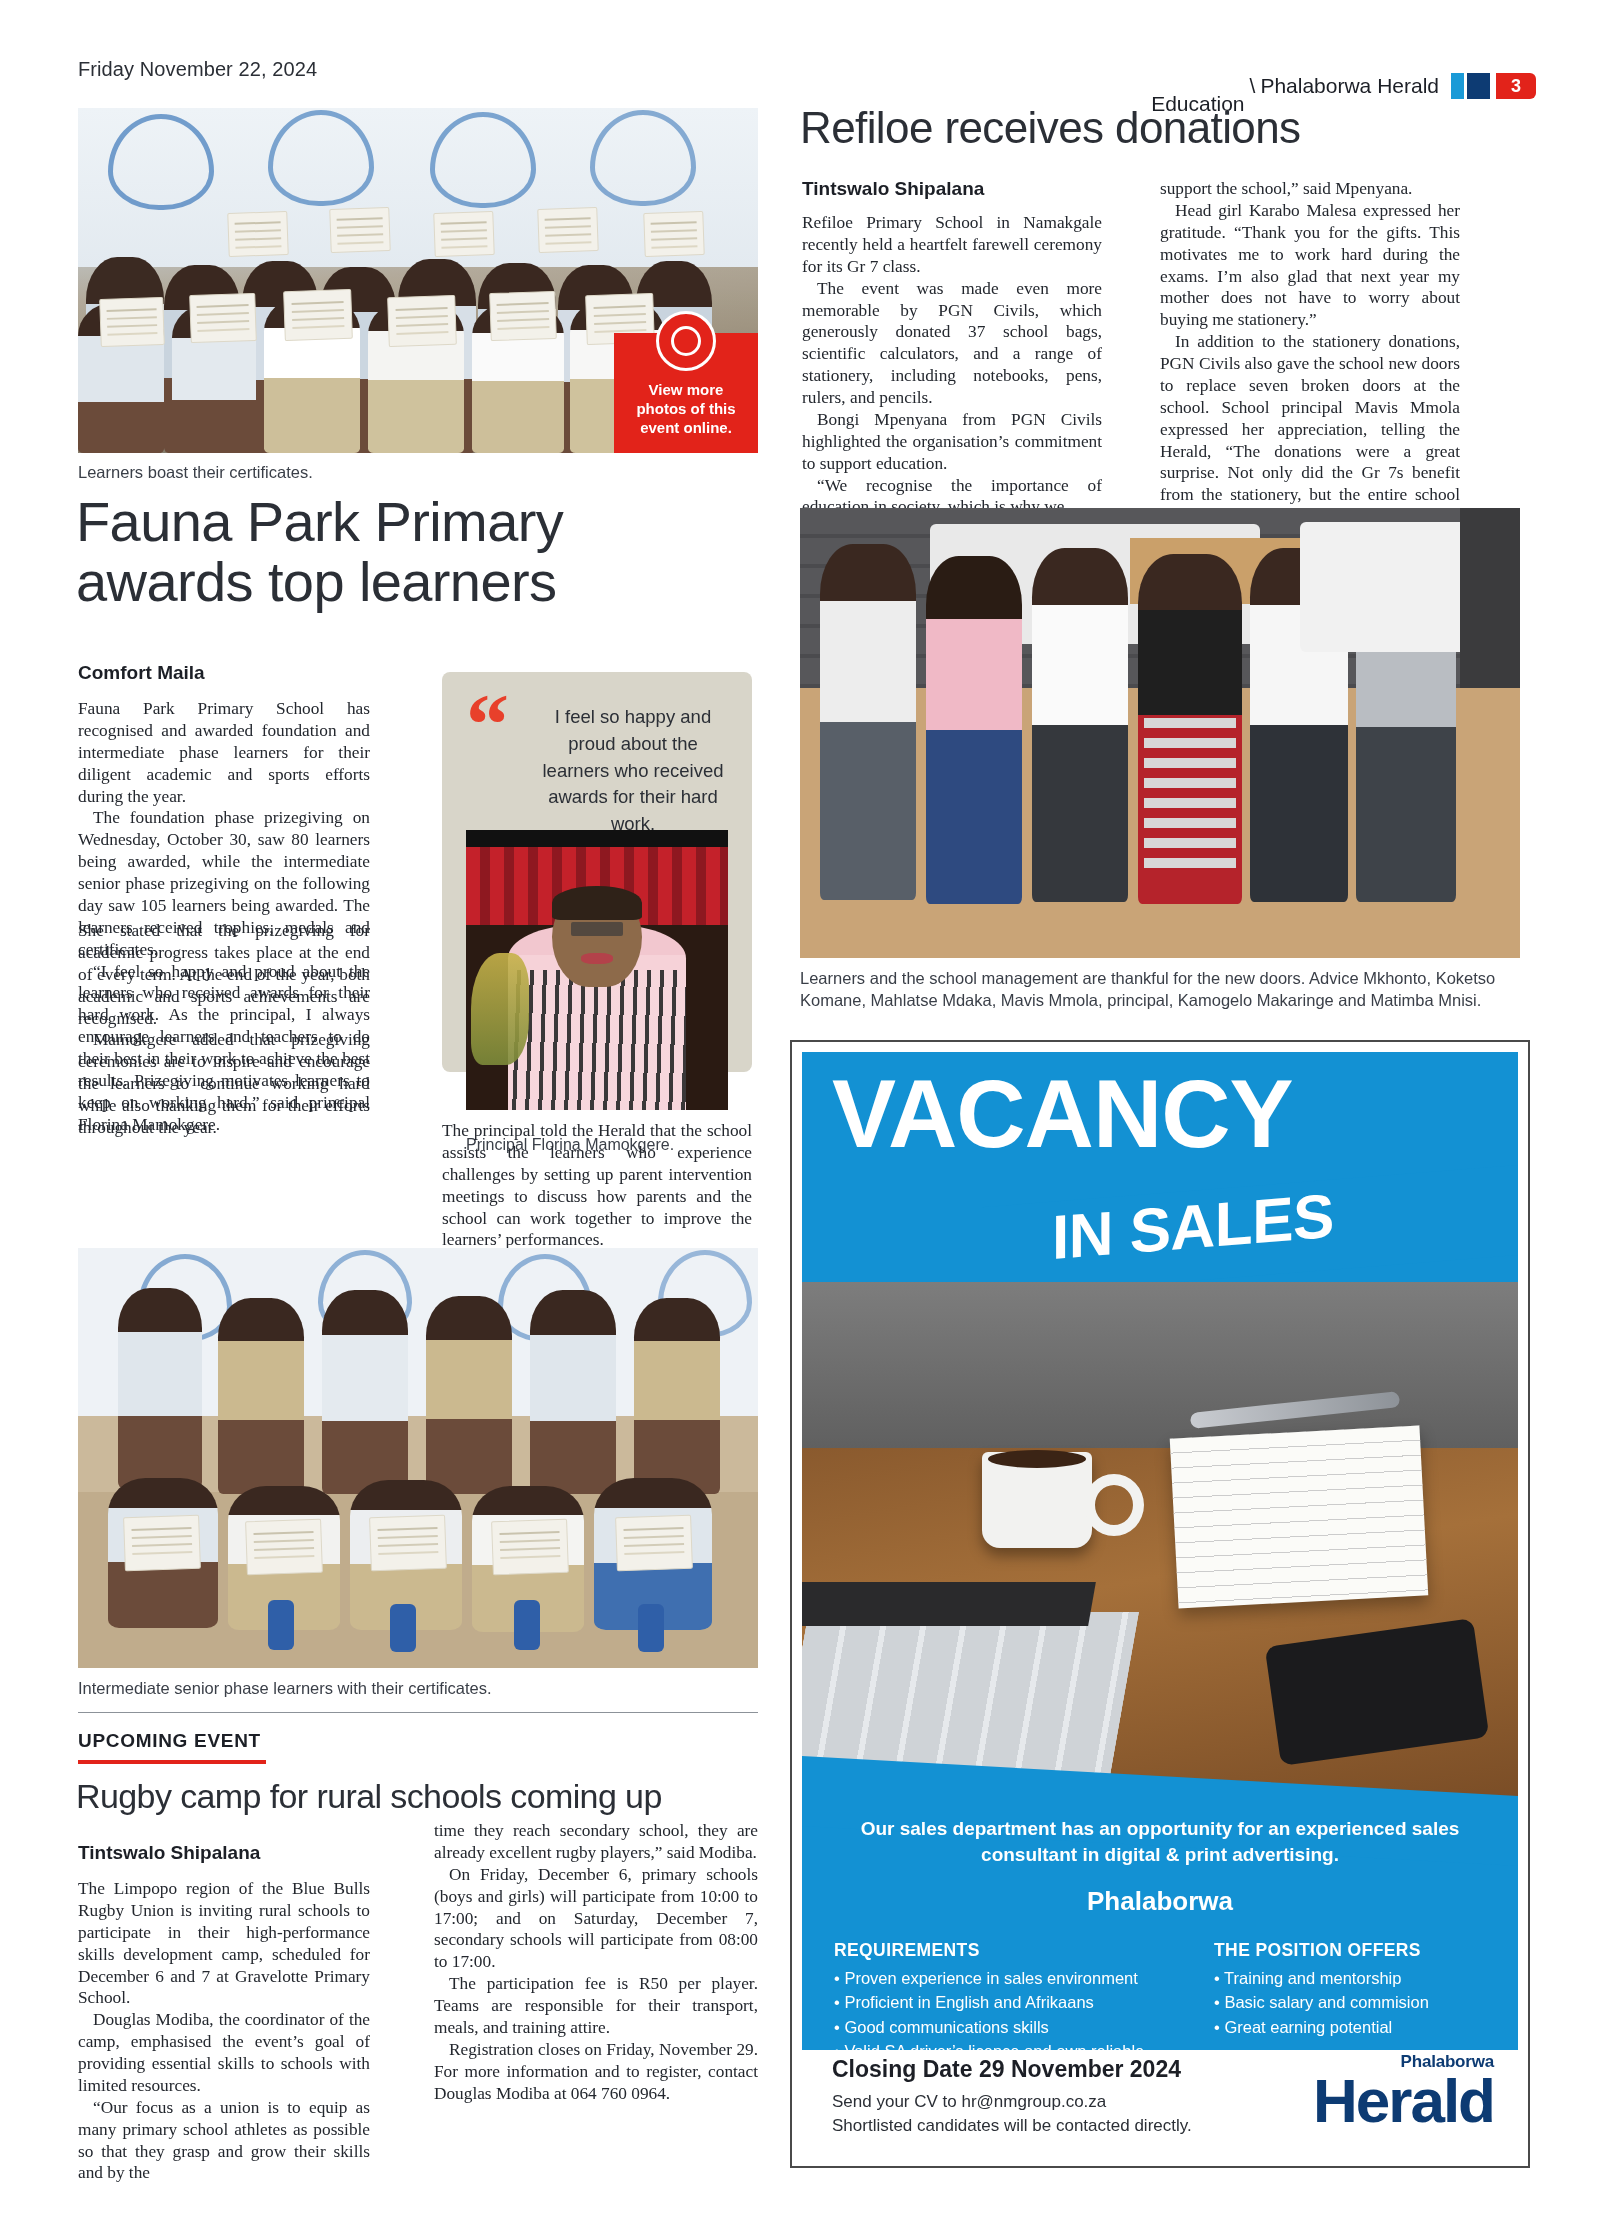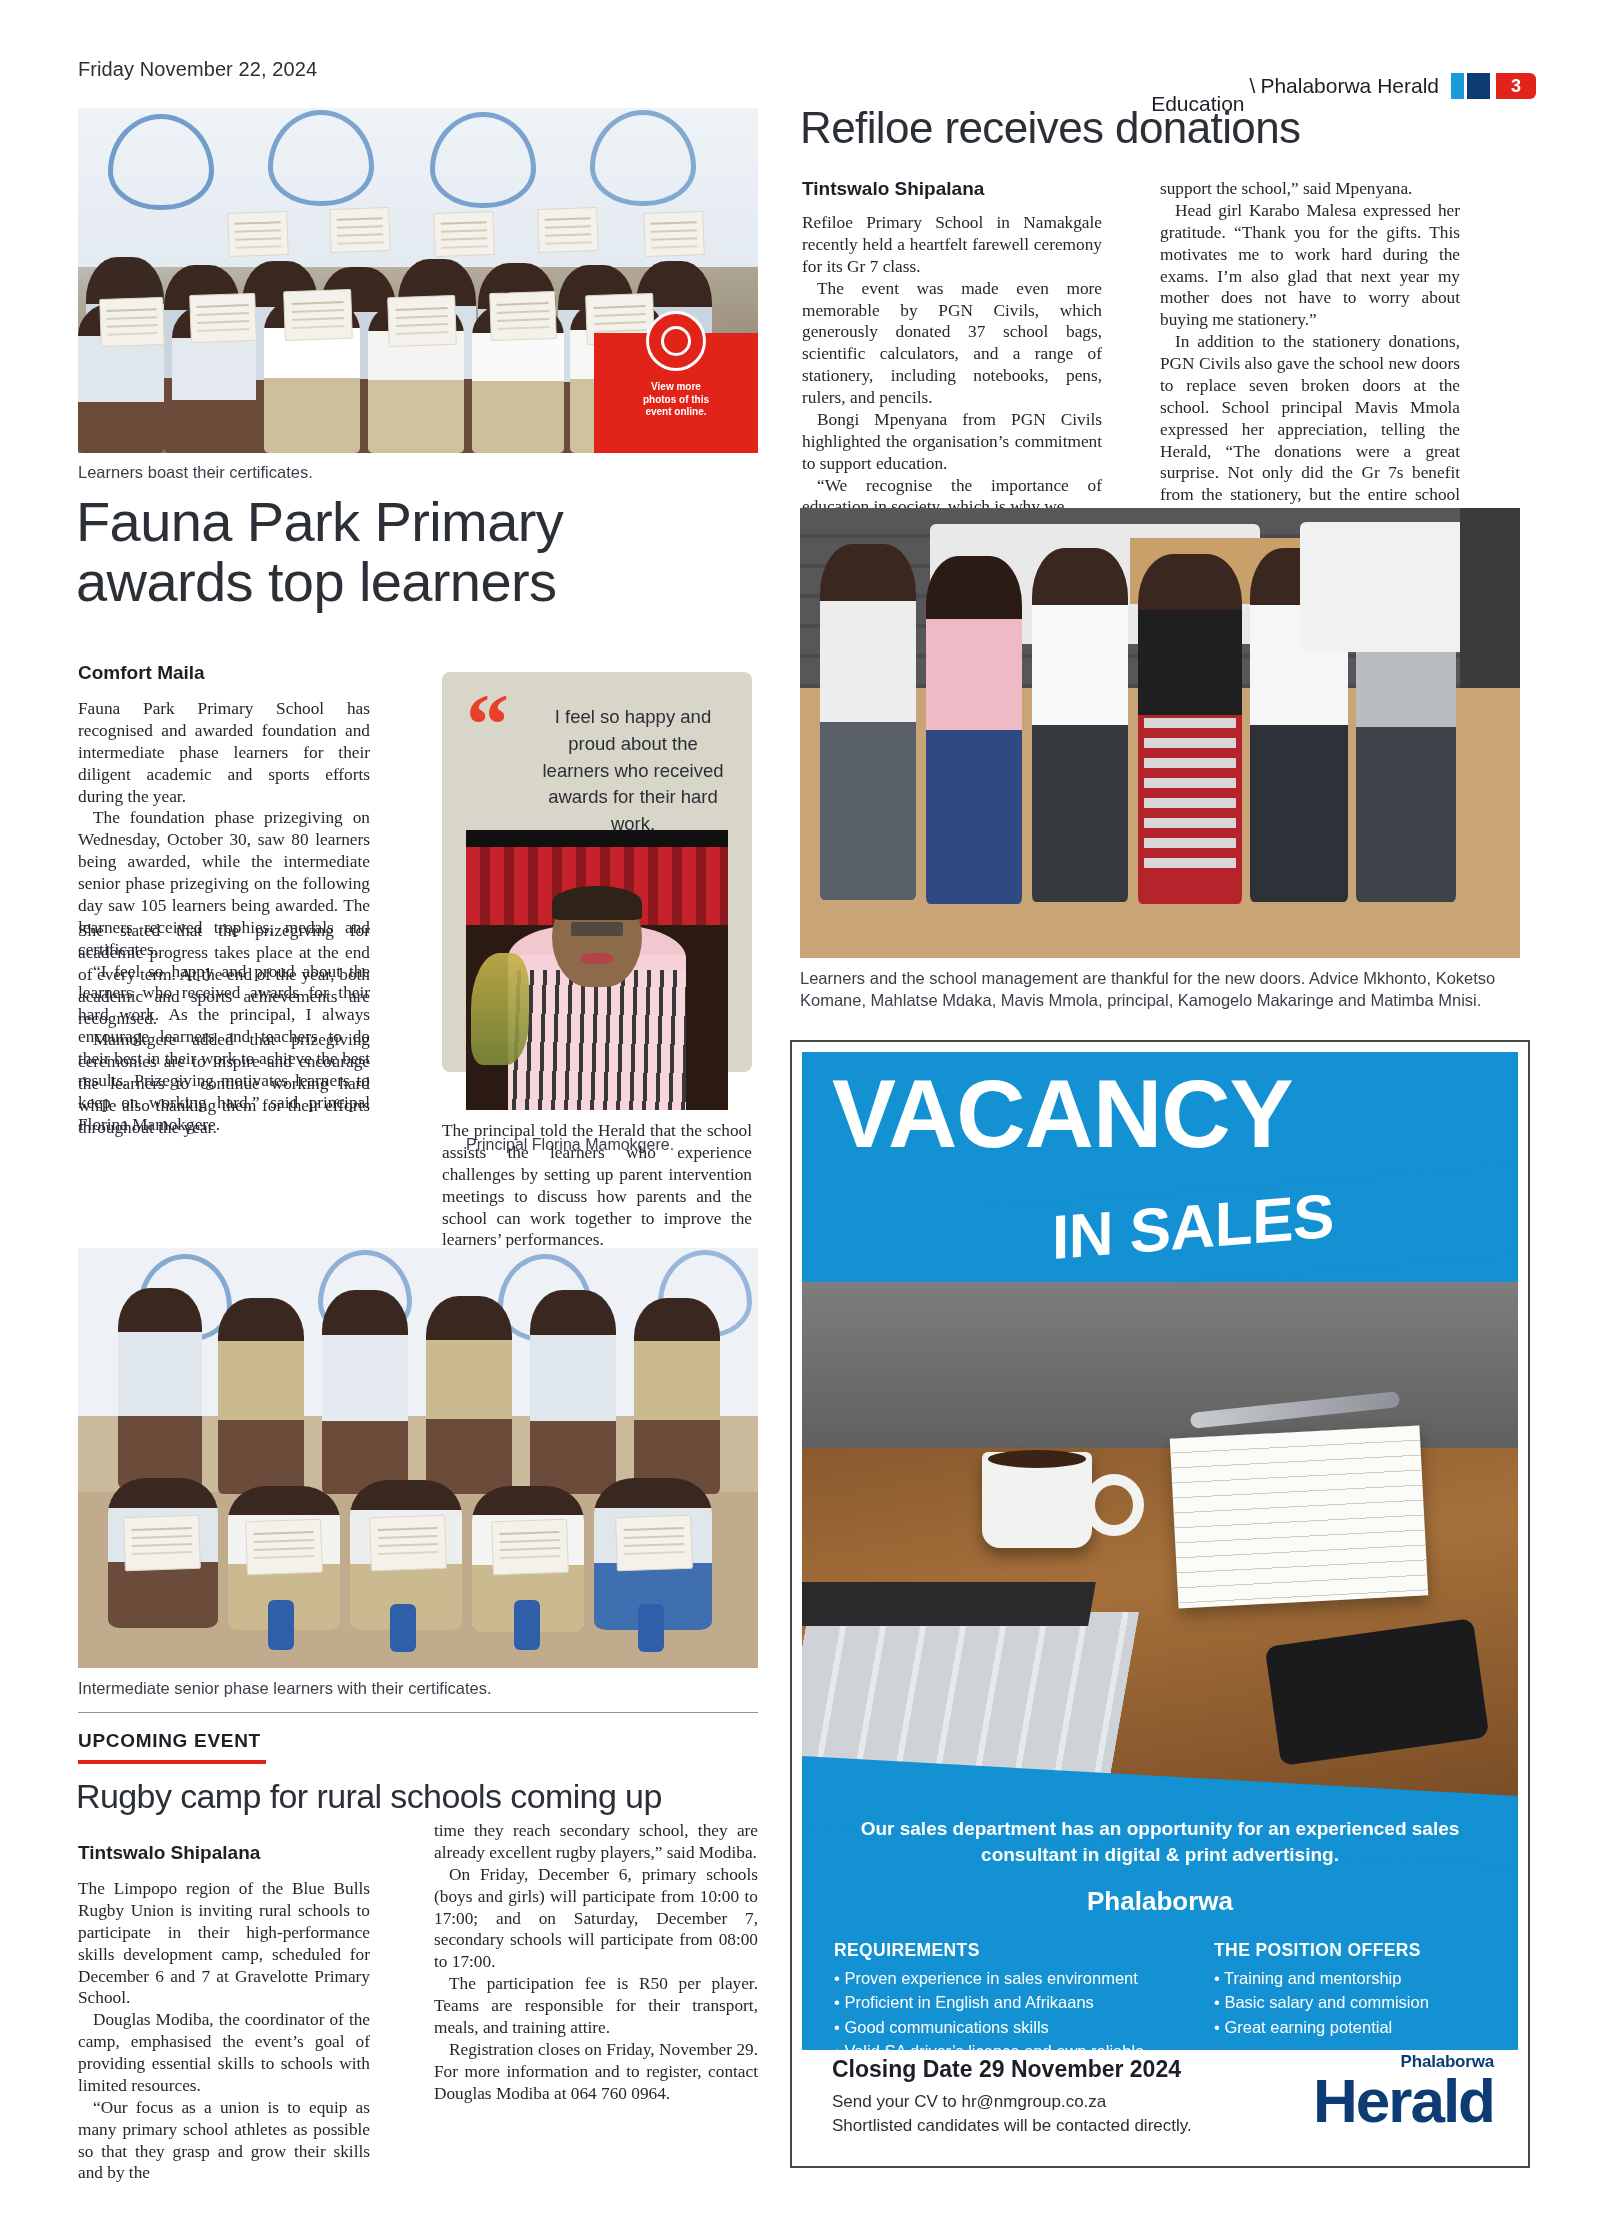--- a/index.html
+++ b/index.html
@@ -34,22 +34,22 @@
   .p1bg{position:absolute;inset:0;
     background:
       linear-gradient(180deg,rgba(255,255,255,.0) 0%,rgba(0,0,0,.07) 100%),
       linear-gradient(175deg,#dfe5ea 0%,#cbd5dc 28%,#b9b0a0 48%,#a79c88 68%,#7d7465 100%);}
   .kid{position:absolute;bottom:0;border-radius:40% 40% 6% 6%/22% 22% 3% 3%;}
   .cert{position:absolute;background:#f3f1ea;border:1px solid #ddd8c8;border-radius:2px;transform:rotate(-2deg);}
   .cert:after{content:"";position:absolute;left:10%;top:22%;width:80%;height:2px;background:#c9c3ae;
     box-shadow:0 8px 0 #d2ccb8,0 16px 0 #d2ccb8,0 24px 0 #ddd7c4;}
 
   
-  .viewmore{position:absolute;right:0;bottom:0;width:164px;height:120px;background:#e2231a;color:#fff;
-    text-align:center;font-weight:bold;font-size:10px;line-height:1.25;padding-top:48px;box-sizing:border-box;}
+  .viewmore{position:absolute;right:0;bottom:0;width:144px;height:120px;background:#e2231a;color:#fff;
+    text-align:center;font-weight:bold;font-size:15px;line-height:1.25;padding-top:48px;box-sizing:border-box;}
   .vm-circle{position:absolute;left:50%;top:-22px;transform:translateX(-50%);width:54px;height:54px;border-radius:50%;
     background:#e2231a;border:3px solid #fff;display:flex;align-items:center;justify-content:center;}
   .vm-circle i{display:block;width:24px;height:24px;border:3px solid #fff;border-radius:50%;position:relative;}
   .vm-circle i:before{content:"";position:absolute;left:50%;top:-9px;transform:translateX(-50%);
     width:8px;height:6px;background:#e2231a;}
 
   
   #cap1{left:78px;top:462px;width:660px;}
   .headline{position:absolute;font-weight:300;color:#2b2f36;letter-spacing:-.6px;}
   #hl-fauna{left:76px;top:492px;width:660px;font-size:56px;line-height:1.07;}

